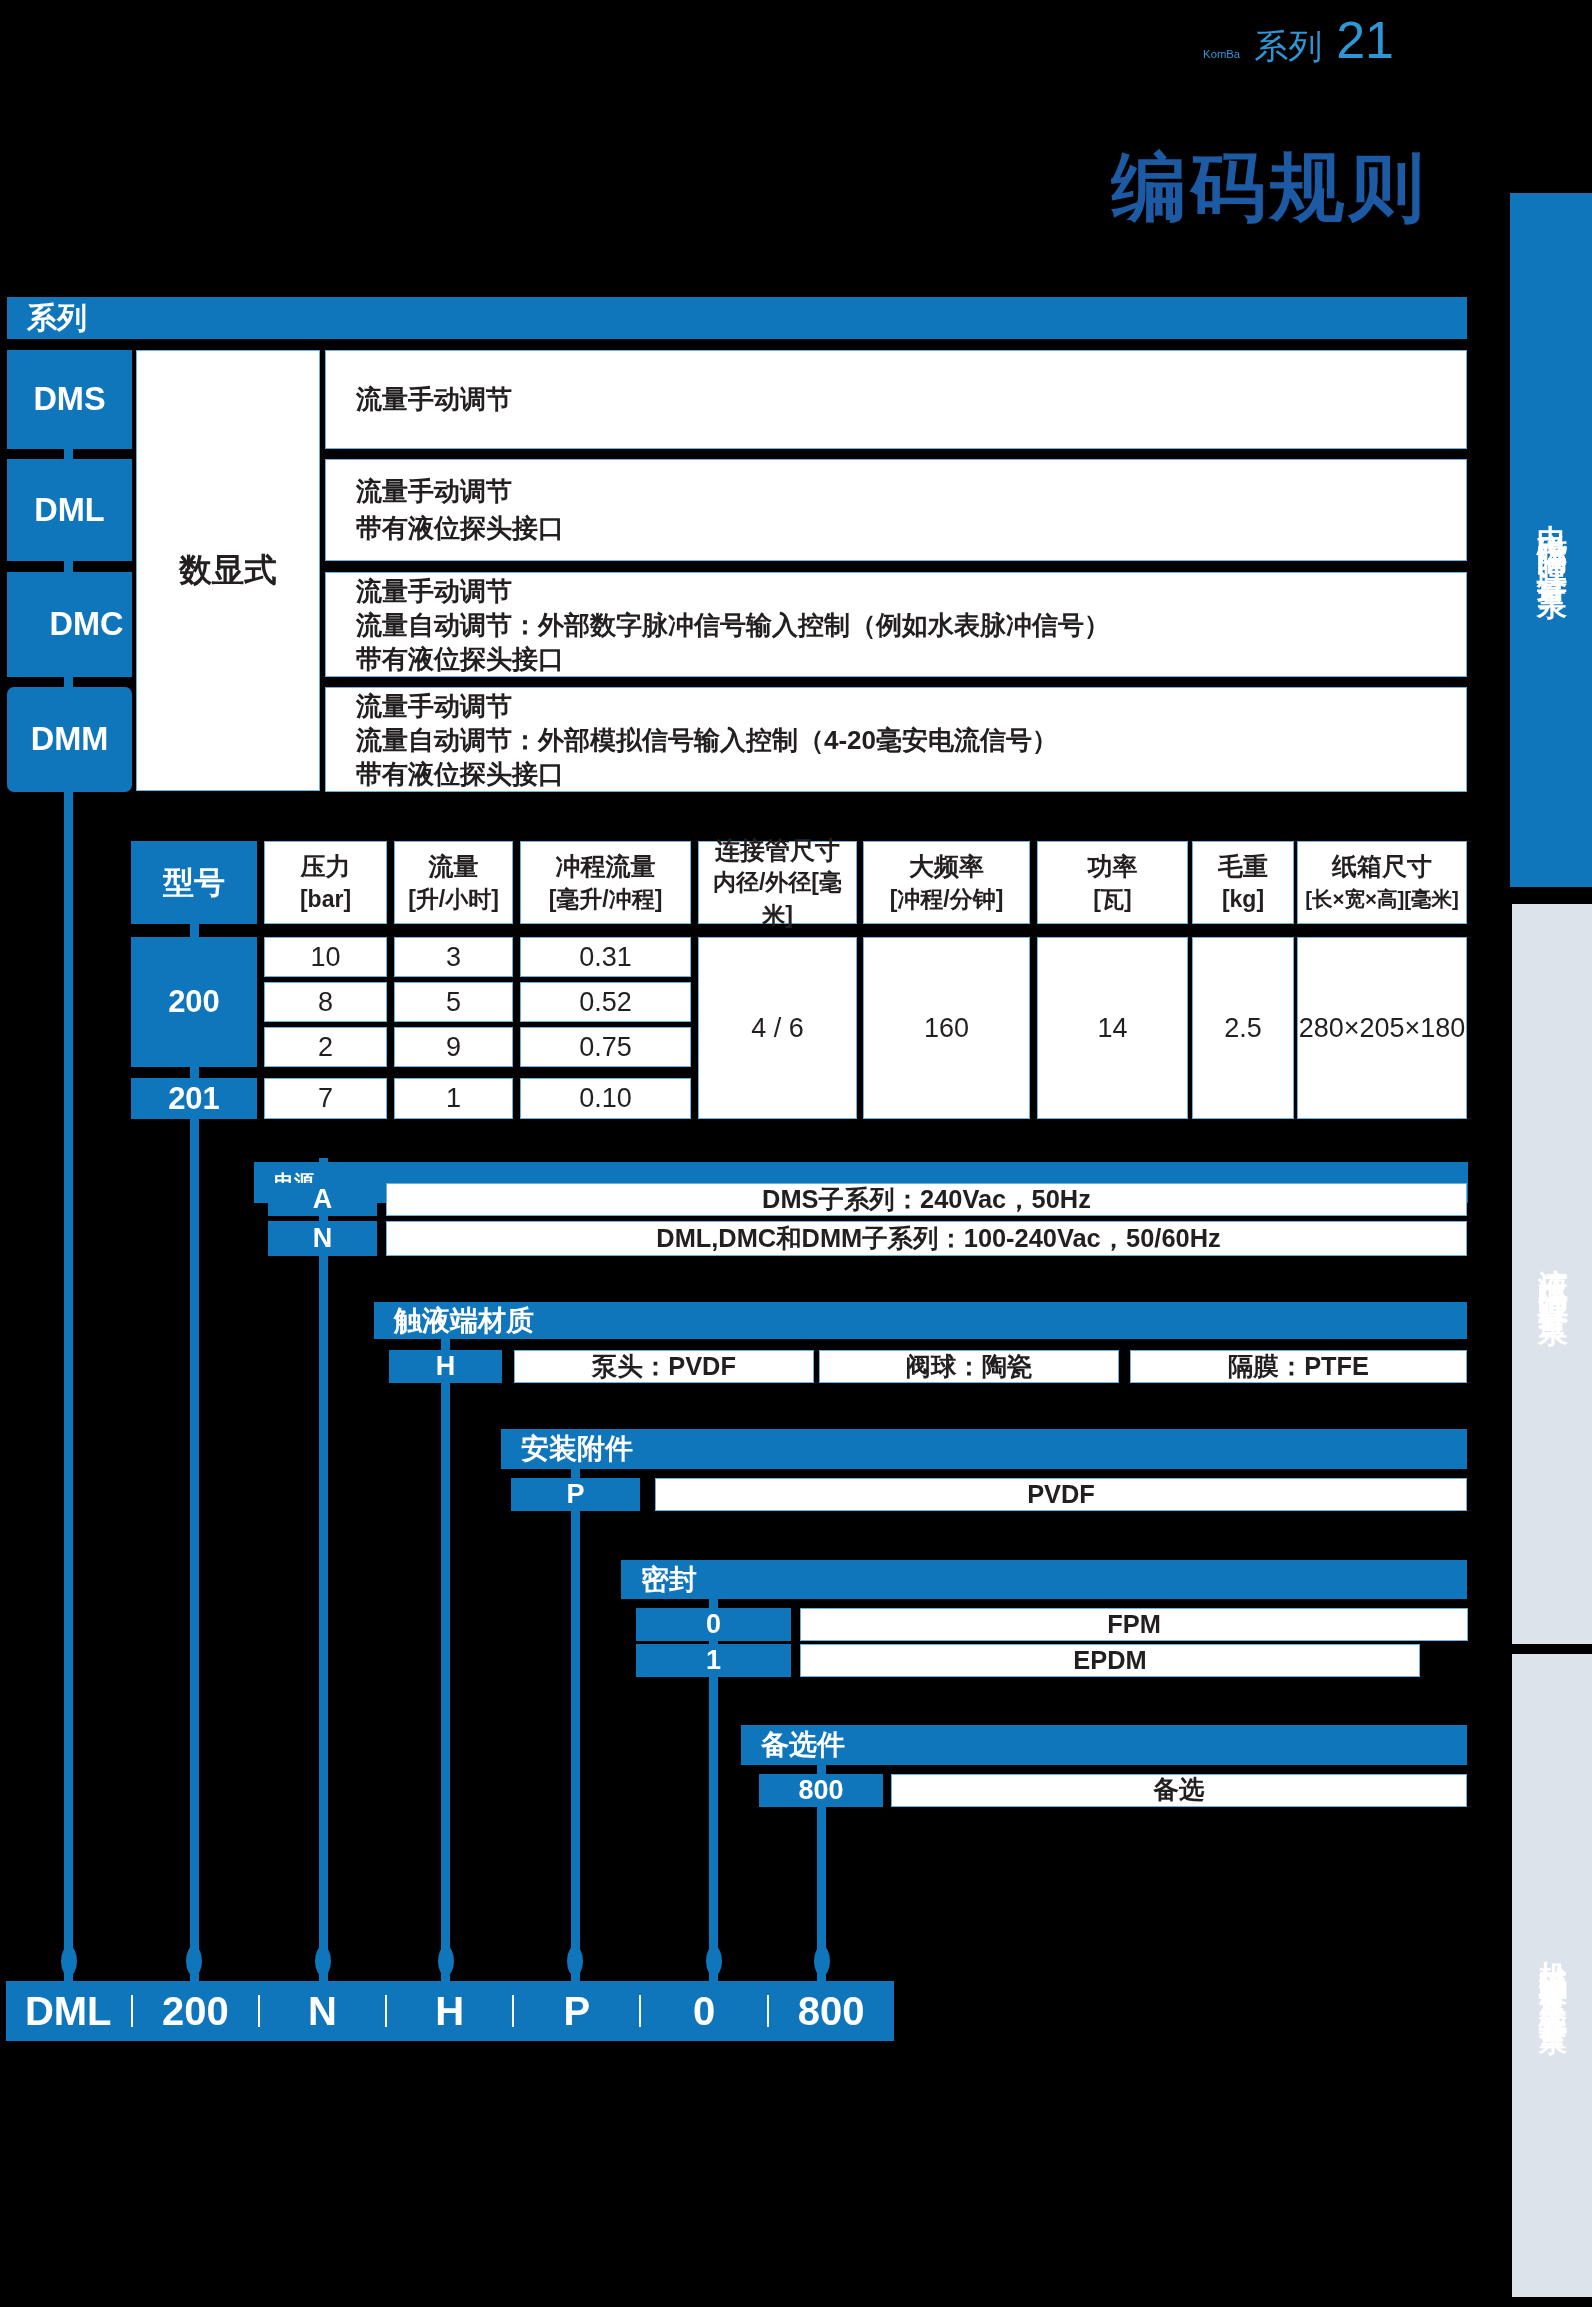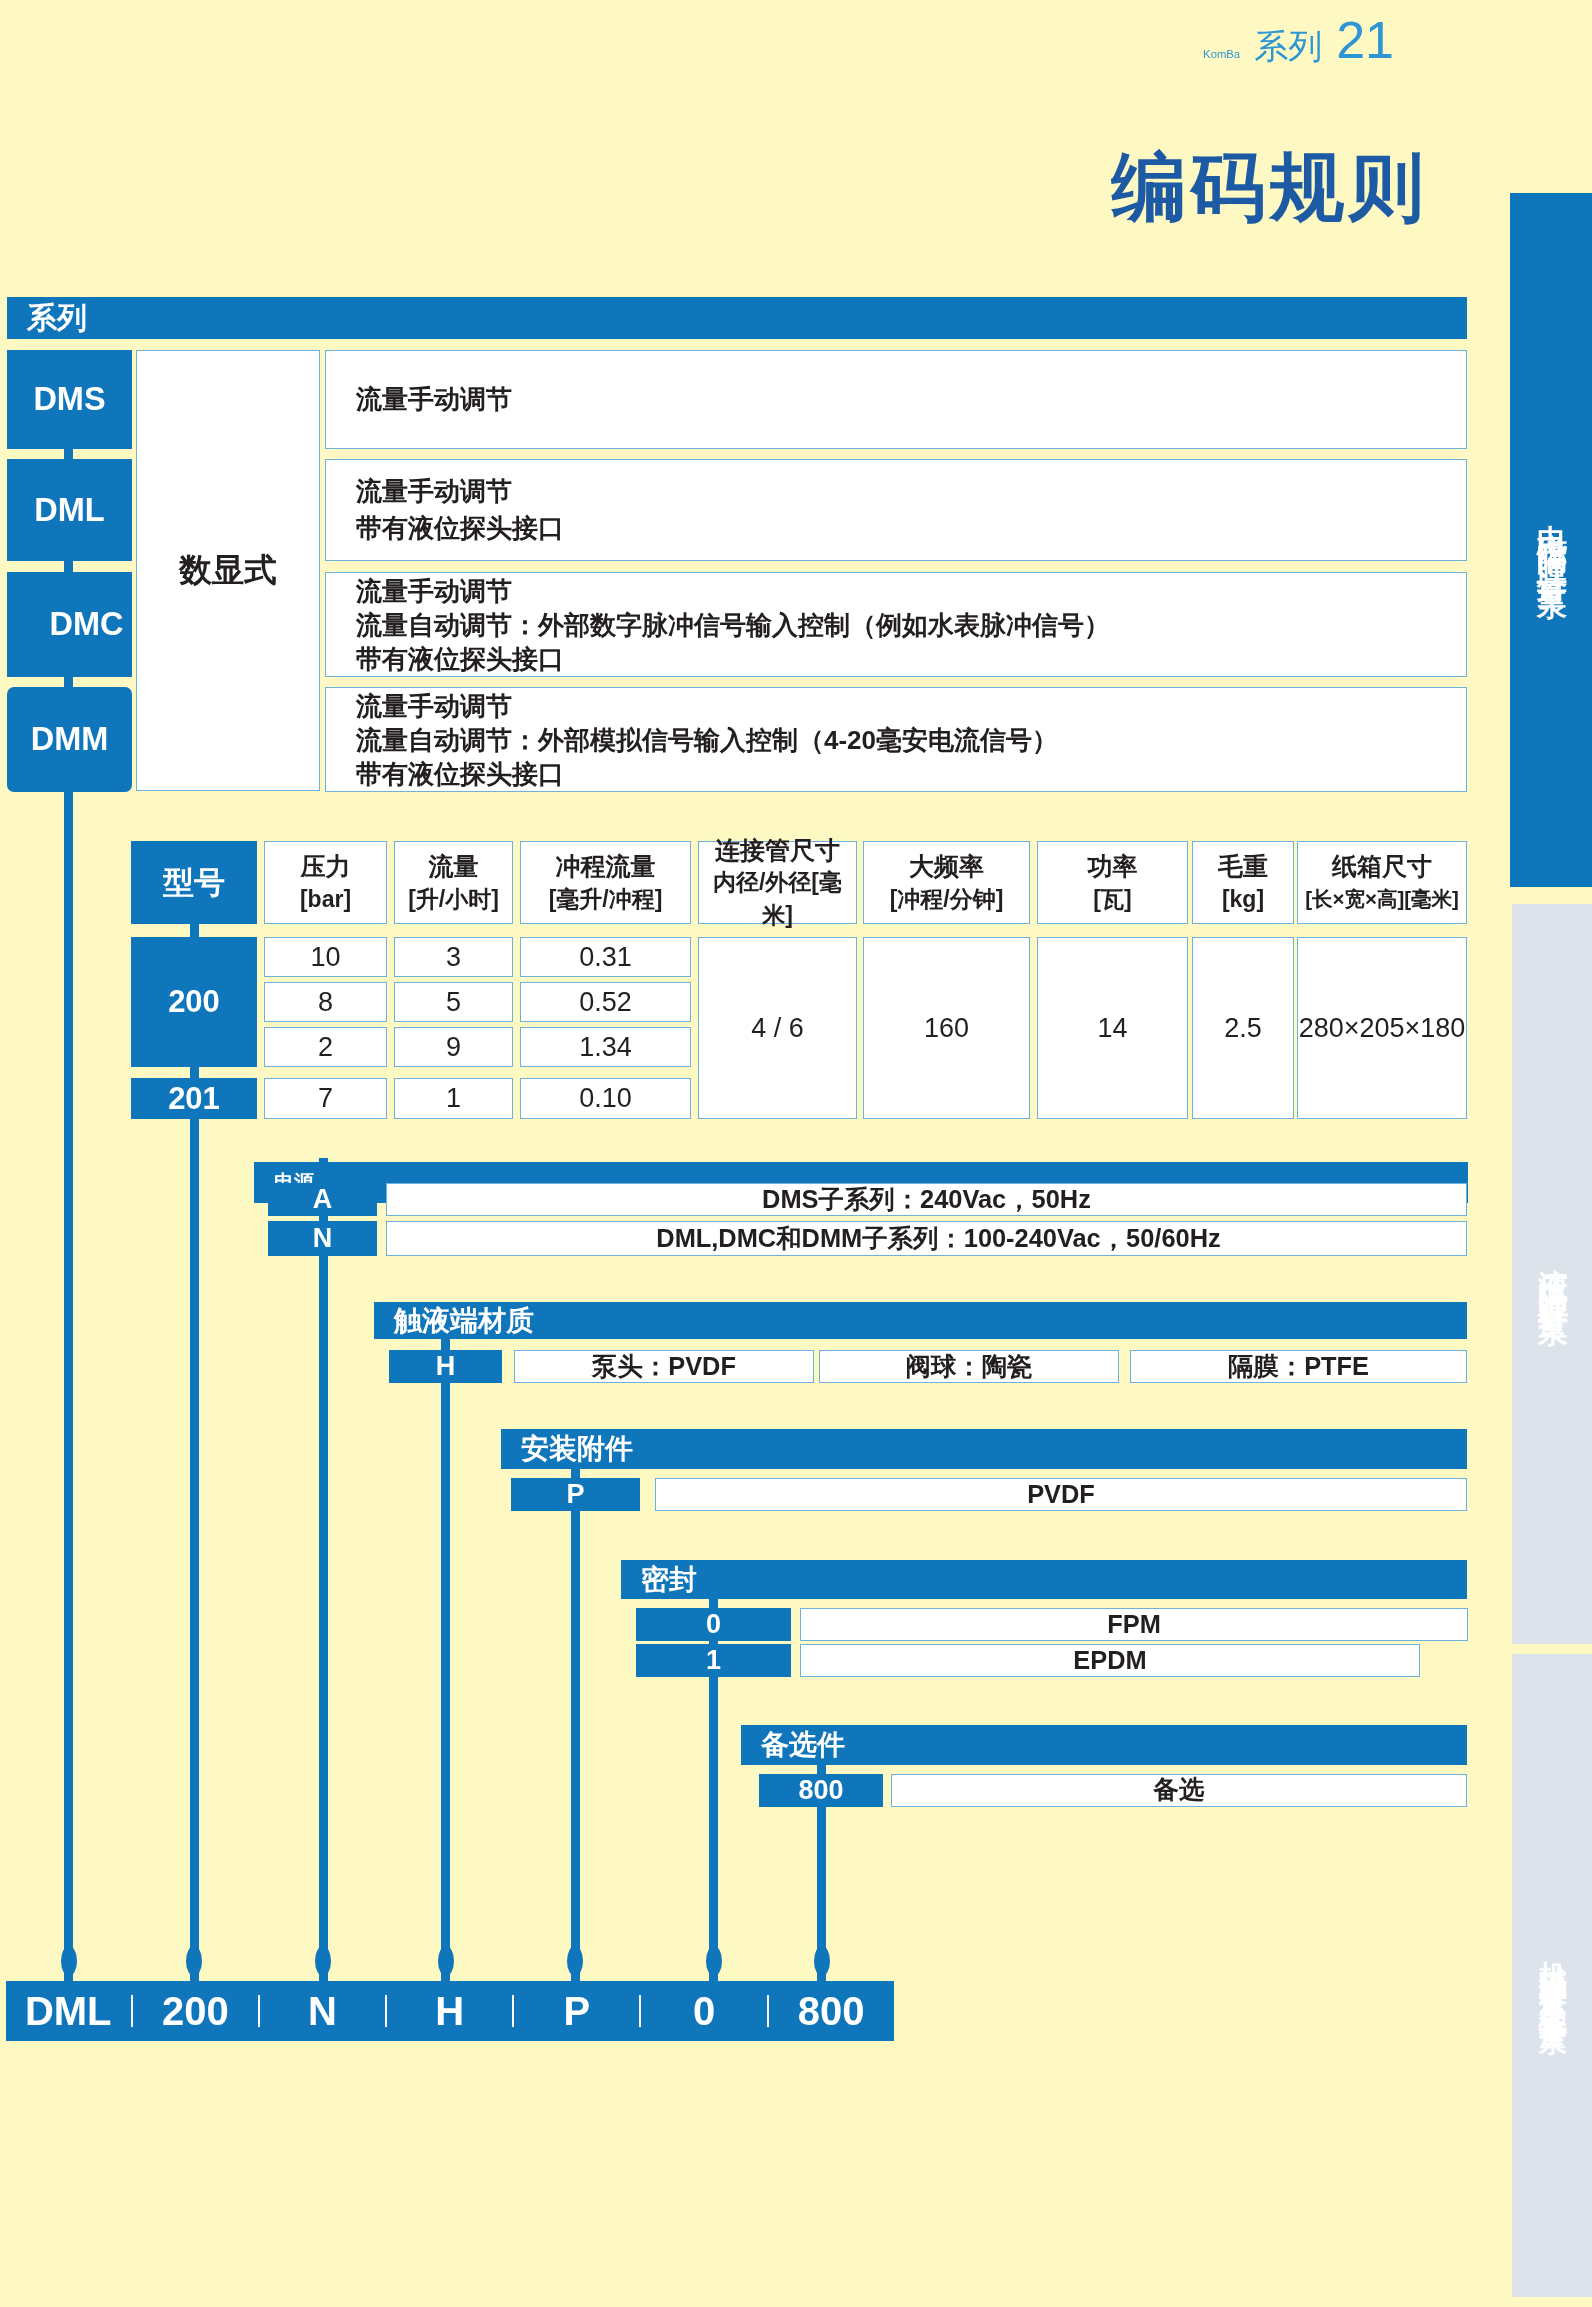--- a/index.html
+++ b/index.html
@@ -5,21 +5,21 @@
   :root{
     --blue:#1076BC;
     --title:#1D5AA4;
     --accent:#2E96D5;
     --border:#6DB1DD;
     --ink:#231F20;
     --lighttab:#DDE3EB;
   }
   html,body{margin:0;padding:0;background:#fff;}
   .page{
-    position:relative;width:1593px;height:2307px;background:#fef9c3;overflow:hidden;
+    position:relative;width:1593px;height:2307px;background:#000000;overflow:hidden;
     font-family:"Liberation Sans","DejaVu Sans",sans-serif;color:var(--ink);
   }
   .abs{position:absolute;box-sizing:border-box;}
   .bar{background:var(--blue);color:#fff;font-weight:700;font-size:30px;
        display:flex;align-items:center;padding-left:20px;}
   .codebox{background:var(--blue);color:#fff;font-weight:700;font-size:32.5px;
        display:flex;align-items:center;justify-content:center;}
   .cell{background:#fff;border:1.4px solid var(--border);display:flex;
        align-items:center;justify-content:center;color:var(--ink);}
   .descbox{background:#fff;border:1.4px solid var(--border);display:flex;
@@ -134,21 +134,21 @@
   <div class="abs cell td" style="left:264px;top:937px;width:123px;height:40px;">10</div>
   <div class="abs cell td" style="left:394px;top:937px;width:119px;height:40px;">3</div>
   <div class="abs cell td" style="left:520px;top:937px;width:171px;height:40px;">0.31</div>
 
   <div class="abs cell td" style="left:264px;top:982px;width:123px;height:40px;">8</div>
   <div class="abs cell td" style="left:394px;top:982px;width:119px;height:40px;">5</div>
   <div class="abs cell td" style="left:520px;top:982px;width:171px;height:40px;">0.52</div>
 
   <div class="abs cell td" style="left:264px;top:1027px;width:123px;height:40px;">2</div>
   <div class="abs cell td" style="left:394px;top:1027px;width:119px;height:40px;">9</div>
-  <div class="abs cell td" style="left:520px;top:1027px;width:171px;height:40px;">1.34</div>
+  <div class="abs cell td" style="left:520px;top:1027px;width:171px;height:40px;">0.75</div>
 
   <div class="abs cell td" style="left:264px;top:1078px;width:123px;height:41px;">7</div>
   <div class="abs cell td" style="left:394px;top:1078px;width:119px;height:41px;">1</div>
   <div class="abs cell td" style="left:520px;top:1078px;width:171px;height:41px;">0.10</div>
 
   <div class="abs cell td" style="left:698px;top:937px;width:159px;height:182px;">4 / 6</div>
   <div class="abs cell td" style="left:863px;top:937px;width:167px;height:182px;">160</div>
   <div class="abs cell td" style="left:1037px;top:937px;width:151px;height:182px;">14</div>
   <div class="abs cell td" style="left:1192px;top:937px;width:102px;height:182px;">2.5</div>
   <div class="abs cell td" style="left:1297px;top:937px;width:170px;height:182px;">280×205×180</div>

